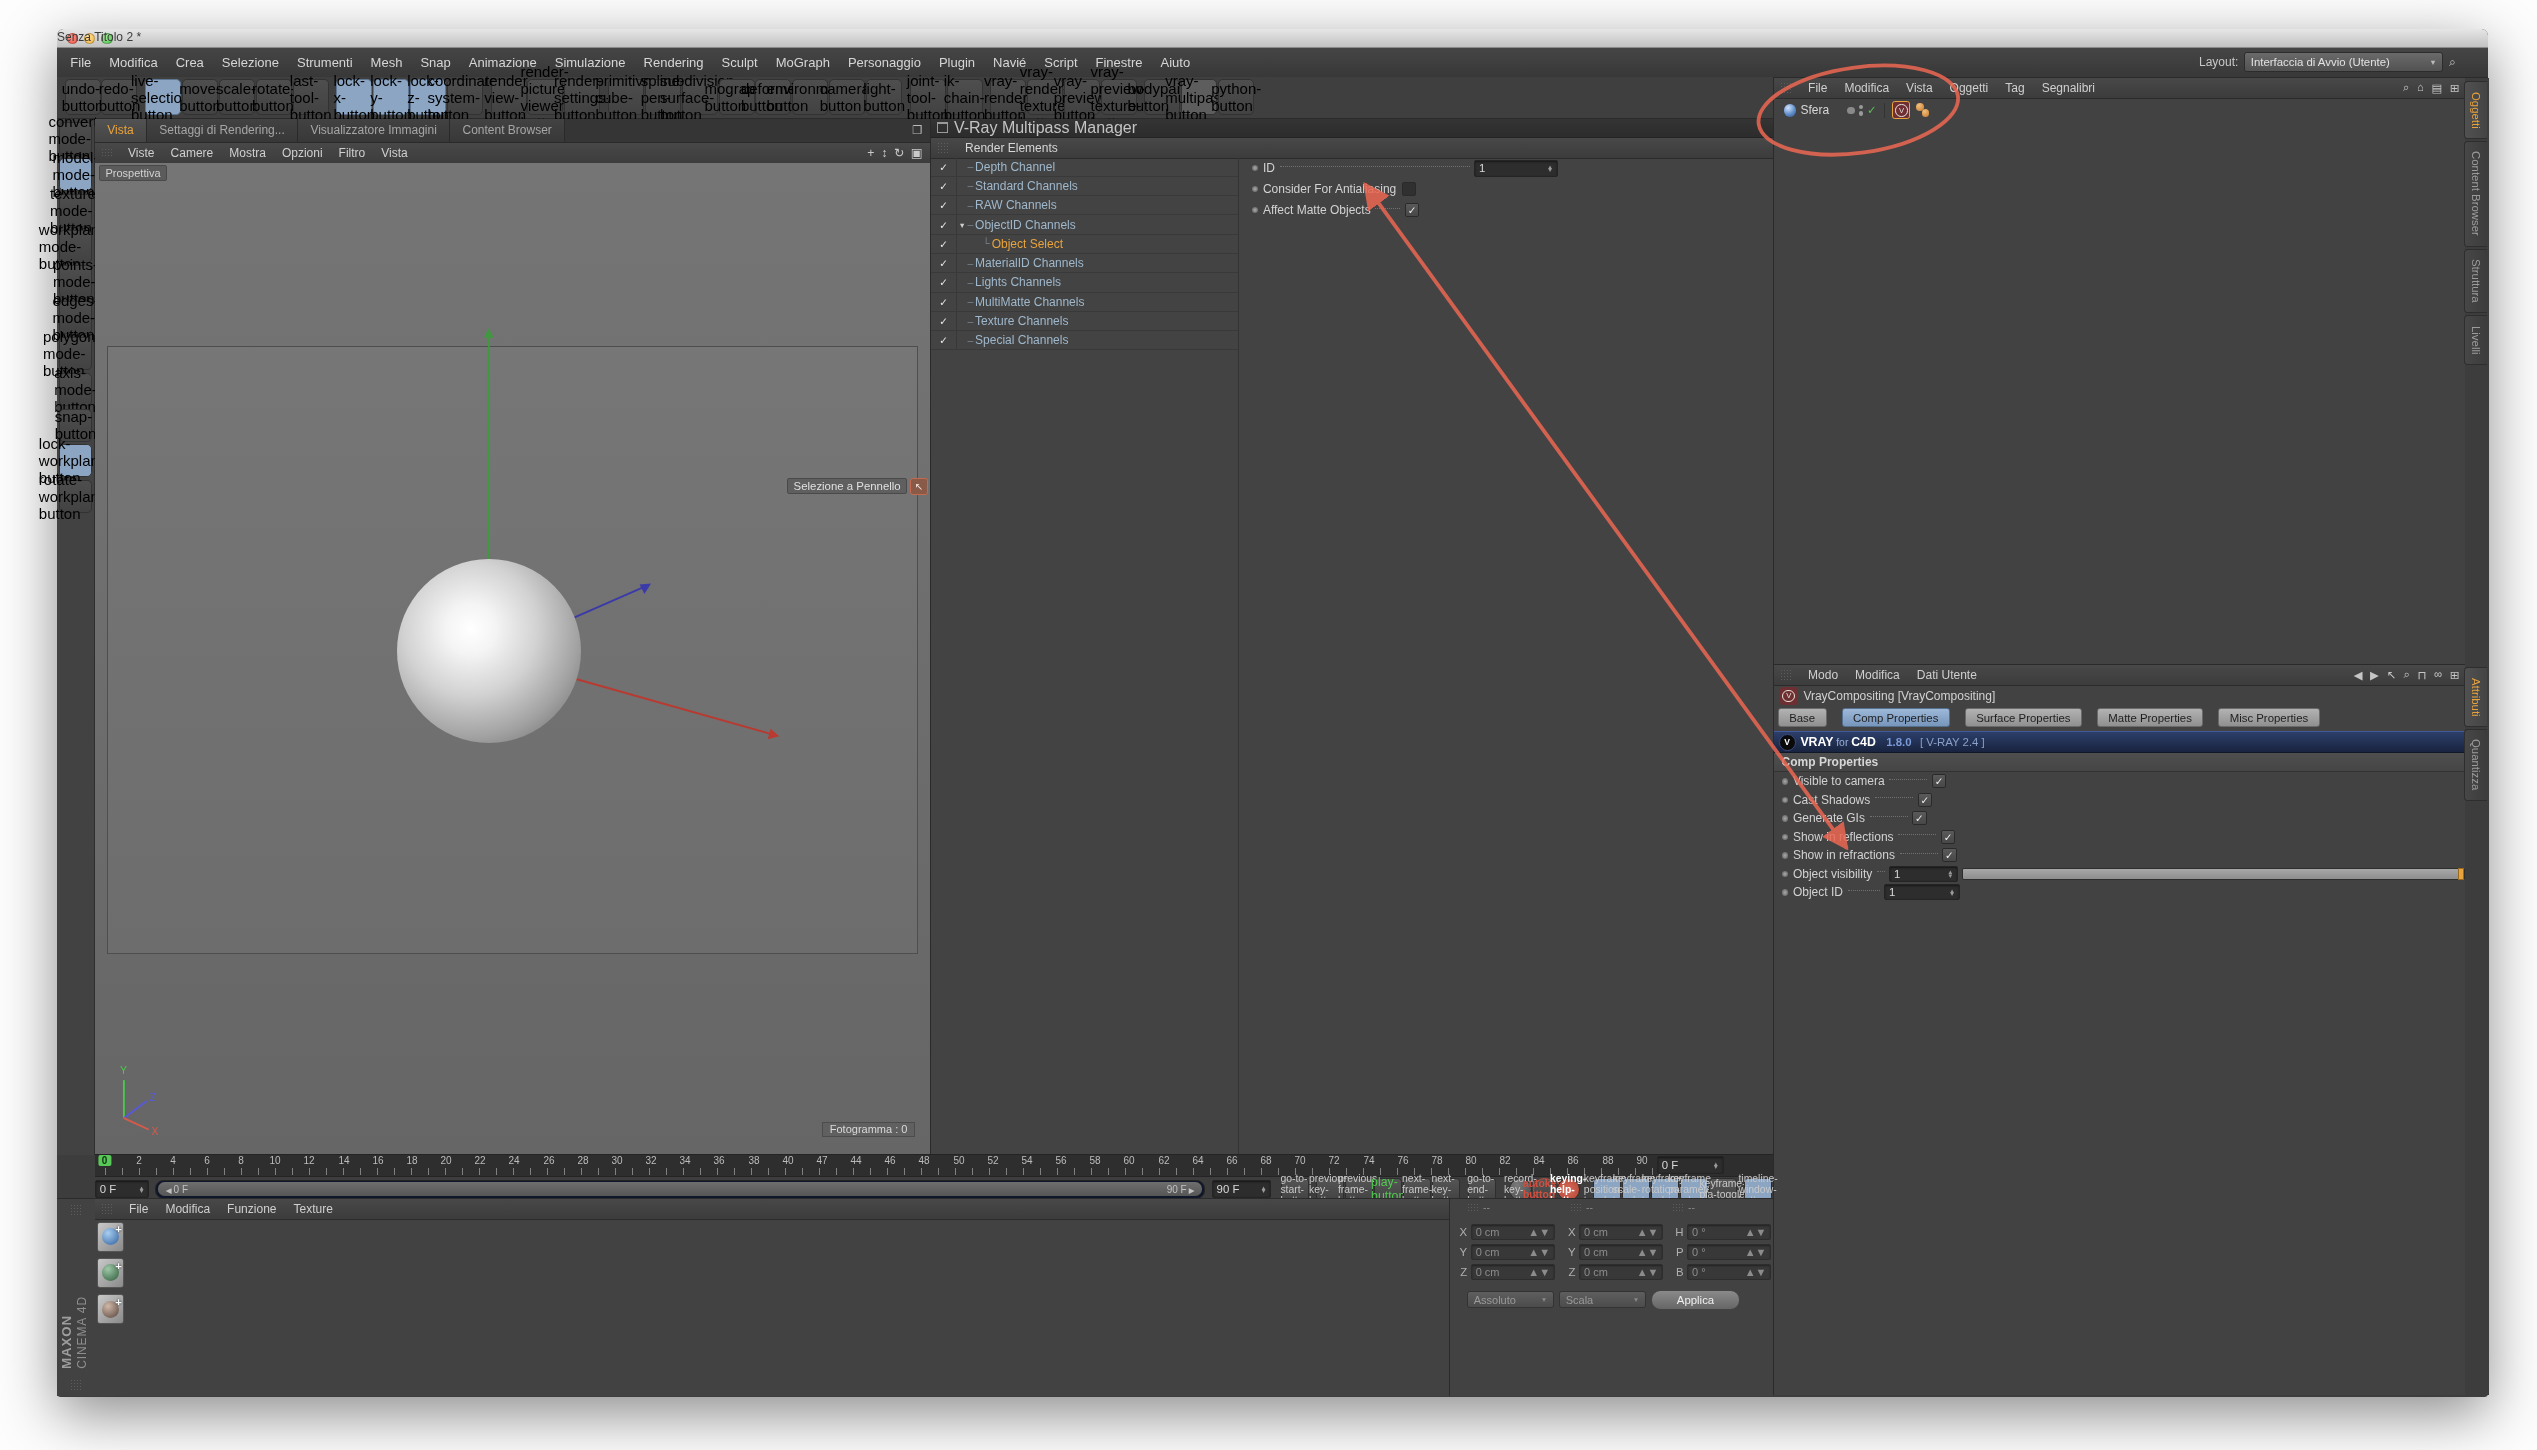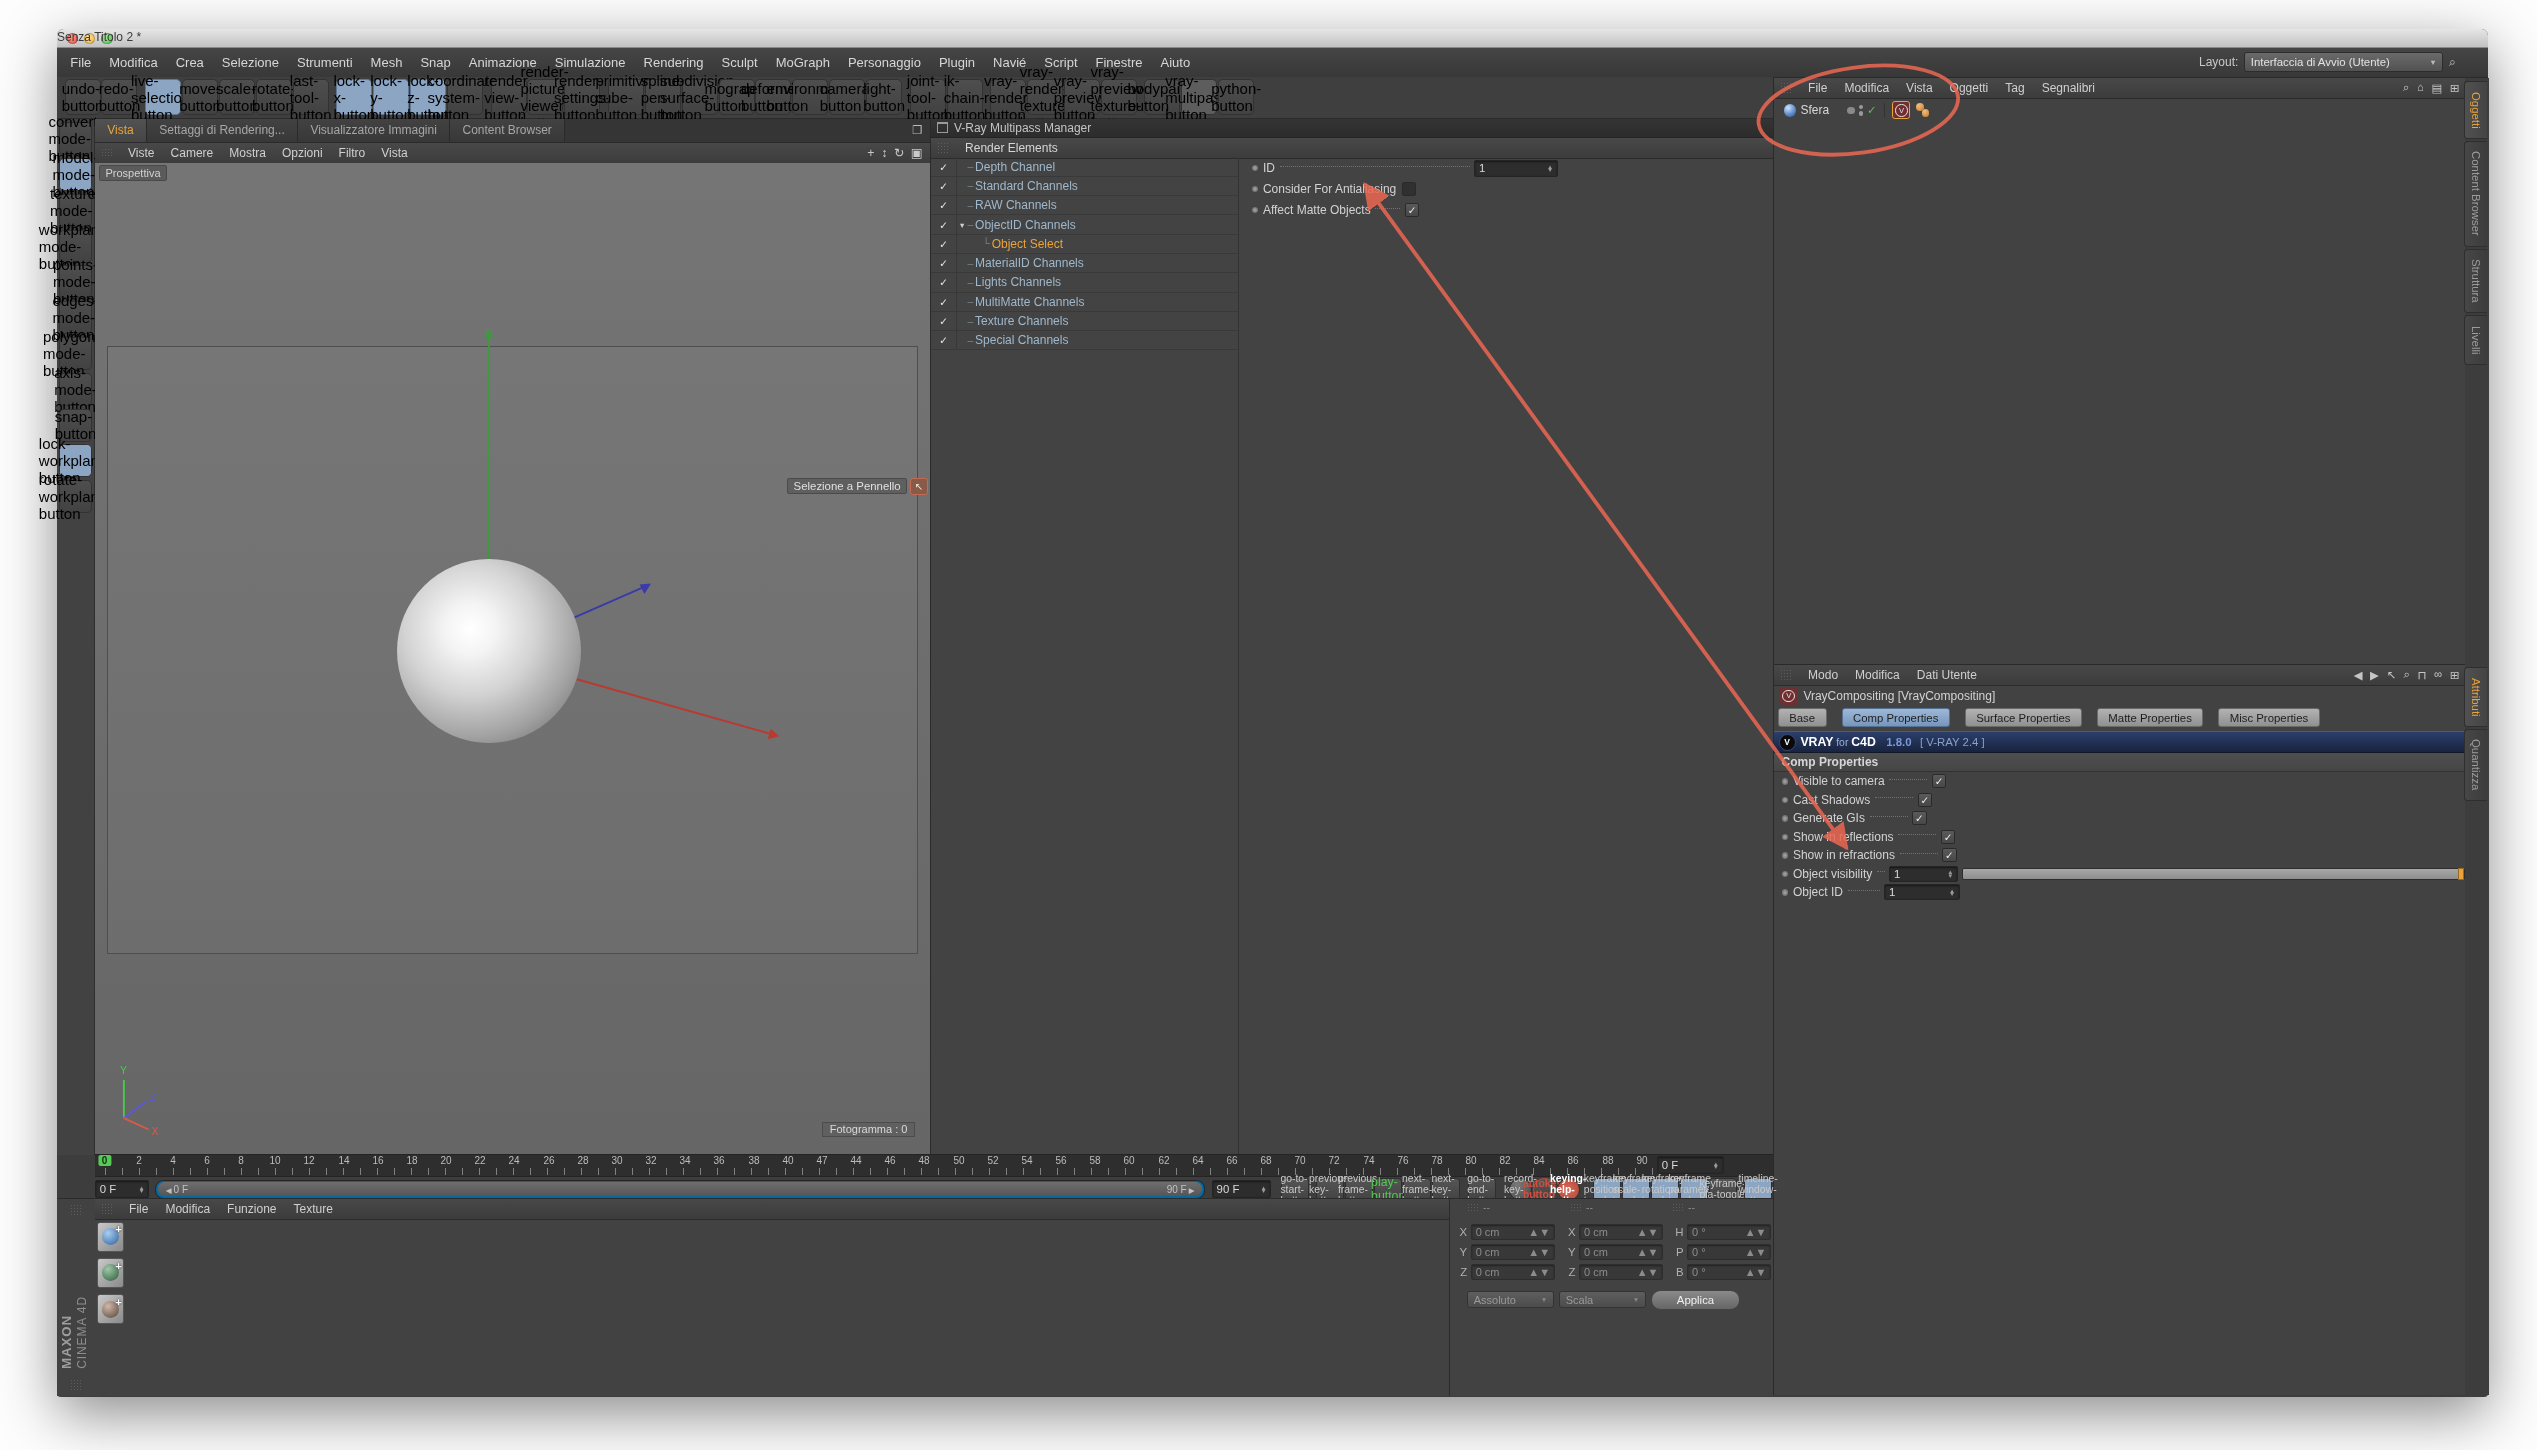--- a/index.html
+++ b/index.html
@@ -30,21 +30,21 @@
   #dock{position:absolute;left:0;top:90px;width:38px;height:1036px;background:#424242;border-right:0.9px solid #2e2e2e;
     display:flex;flex-direction:column;align-items:center;padding-top:3.8px;box-sizing:border-box;}
   .dk{width:31px;height:31px;border-radius:4.7px;background:linear-gradient(#4e4e4e,#424242);border:0.9px solid #323232;
     margin-bottom:2.8px;display:flex;align-items:center;justify-content:center;position:relative;flex:none;}
   .dk.sel{background:#8ba5c3;}
   
   .pmenu{height:20px;background:linear-gradient(#484848,#3c3c3c);border-bottom:0.9px solid #2b2b2b;display:flex;align-items:center;
     font-size:12px;color:#cfcfcf;gap:17px;padding-left:5.7px;}
   .hatch{width:11.4px;height:10.4px;flex:none;background-image:radial-gradient(#606060 34%,transparent 36%);background-size:3px 3px;opacity:.9;}
   .ptitle{height:18px;background:linear-gradient(#343434,#2c2c2c);border-bottom:0.9px solid #242424;display:flex;align-items:center;
-    font-size:12px;color:#c4c4c4;padding-left:5.7px;gap:5.7px;}
+    font-size:16px;color:#c4c4c4;padding-left:5.7px;gap:5.7px;}
   .winic{width:9.5px;height:8.5px;border:1.4px solid #9a9a9a;border-top-width:2.8px;flex:none;}
   .spin{background:#2d2d2d;border:0.9px solid #242424;border-radius:1.9px;color:#d8d8d8;font-size:11.4px;display:flex;align-items:center;
     padding:0 3.8px;justify-content:space-between;box-shadow:inset 0 0.9px 1.9px rgba(0,0,0,.5);}
   .spin .ar{display:flex;flex-direction:column;line-height:.55;font-size:6.2px;color:#9a9a9a;}
   .chk{width:12.3px;height:12.3px;background:linear-gradient(#5a5a5a,#474747);border:0.9px solid #2a2a2a;border-radius:1.9px;
     display:flex;align-items:center;justify-content:center;color:#f0f0f0;font-size:10.4px;flex:none;}
   .chk.dark{background:#303030;}
   .leader{flex:1;border-bottom:1.4px dotted #8a8a8a;margin:0 4.7px 3.8px 4.7px;min-width:7.6px;opacity:.65;}
   .bullet{width:6.6px;height:6.6px;border-radius:50%;background:radial-gradient(#aaa,#555);flex:none;margin-right:4.7px;}
   
@@ -119,21 +119,21 @@
     background:repeating-linear-gradient(90deg,#808080 0 0.9px,transparent 0.9px 17px);}
   .rlabel{position:absolute;top:0.9px;font-size:10px;color:#bdbdbd;transform:translateX(-50%);}
   .rlabel.ph{background:#58c858;color:#103010;padding:0 3.8px;border-radius:1.9px;top:0;font-weight:bold;}
   #ruler-end-spin{position:absolute;left:1562px;top:1.9px;width:57px;height:16px;}
   #transport{position:absolute;left:38px;top:1148px;width:1678px;height:25px;display:flex;align-items:center;}
   .trbtn{width:26px;height:21px;border-radius:3.8px;background:linear-gradient(#555,#434343);border:0.9px solid #2e2e2e;color:#c9c9c9;
     display:flex;align-items:center;justify-content:center;font-size:10.4px;flex:none;margin-right:0.9px;}
   .trbtn.on{background:#8ba5c3;}
   .trbtn.playg{color:#52c852;font-size:12.3px;}
   .trbtn.circ{border-radius:50%;width:21px;height:21px;}
-  .range{height:17px;background:#0369a1;border:0.9px solid #242424;border-radius:8.5px;position:relative;flex:none;}
+  .range{height:17px;background:#0f172a;border:0.9px solid #242424;border-radius:8.5px;position:relative;flex:none;}
   .range .bar{position:absolute;left:1.9px;top:1.9px;bottom:1.9px;right:1.9px;border-radius:6.6px;background:linear-gradient(#6e6e6e,#565656);
     display:flex;align-items:center;justify-content:space-between;font-size:10px;color:#c2c2c2;padding:0 7.6px;}
   
   #bottom{position:absolute;left:0;top:1169px;width:1716px;height:197px;background:#3d3d3d;border-top:0.9px solid #2b2b2b;}
   #brandstrip{position:absolute;left:0;top:0;width:38px;height:197px;background:#424242;border-right:0.9px solid #2e2e2e;}
   #brand-maxon{position:absolute;left:1.9px;bottom:26.6px;writing-mode:vertical-rl;transform:rotate(180deg);color:#9e9e9e;font-weight:bold;font-size:13.3px;letter-spacing:0.9px;}
   #brand-c4d{position:absolute;left:18px;bottom:26.6px;writing-mode:vertical-rl;transform:rotate(180deg);color:#8e8e8e;font-size:12px;letter-spacing:0.9px;}
   #materials{position:absolute;left:38px;top:0;width:1355px;height:197px;background:#424242;border-right:0.9px solid #2b2b2b;box-sizing:border-box;}
   #mat-icons{position:absolute;left:1.9px;top:23px;display:flex;flex-direction:column;gap:5.7px;}
   .matb{width:25px;height:28.5px;border-radius:2.8px;background:linear-gradient(135deg,#c8c8c8,#8a8a8a);border:0.9px solid #555;

